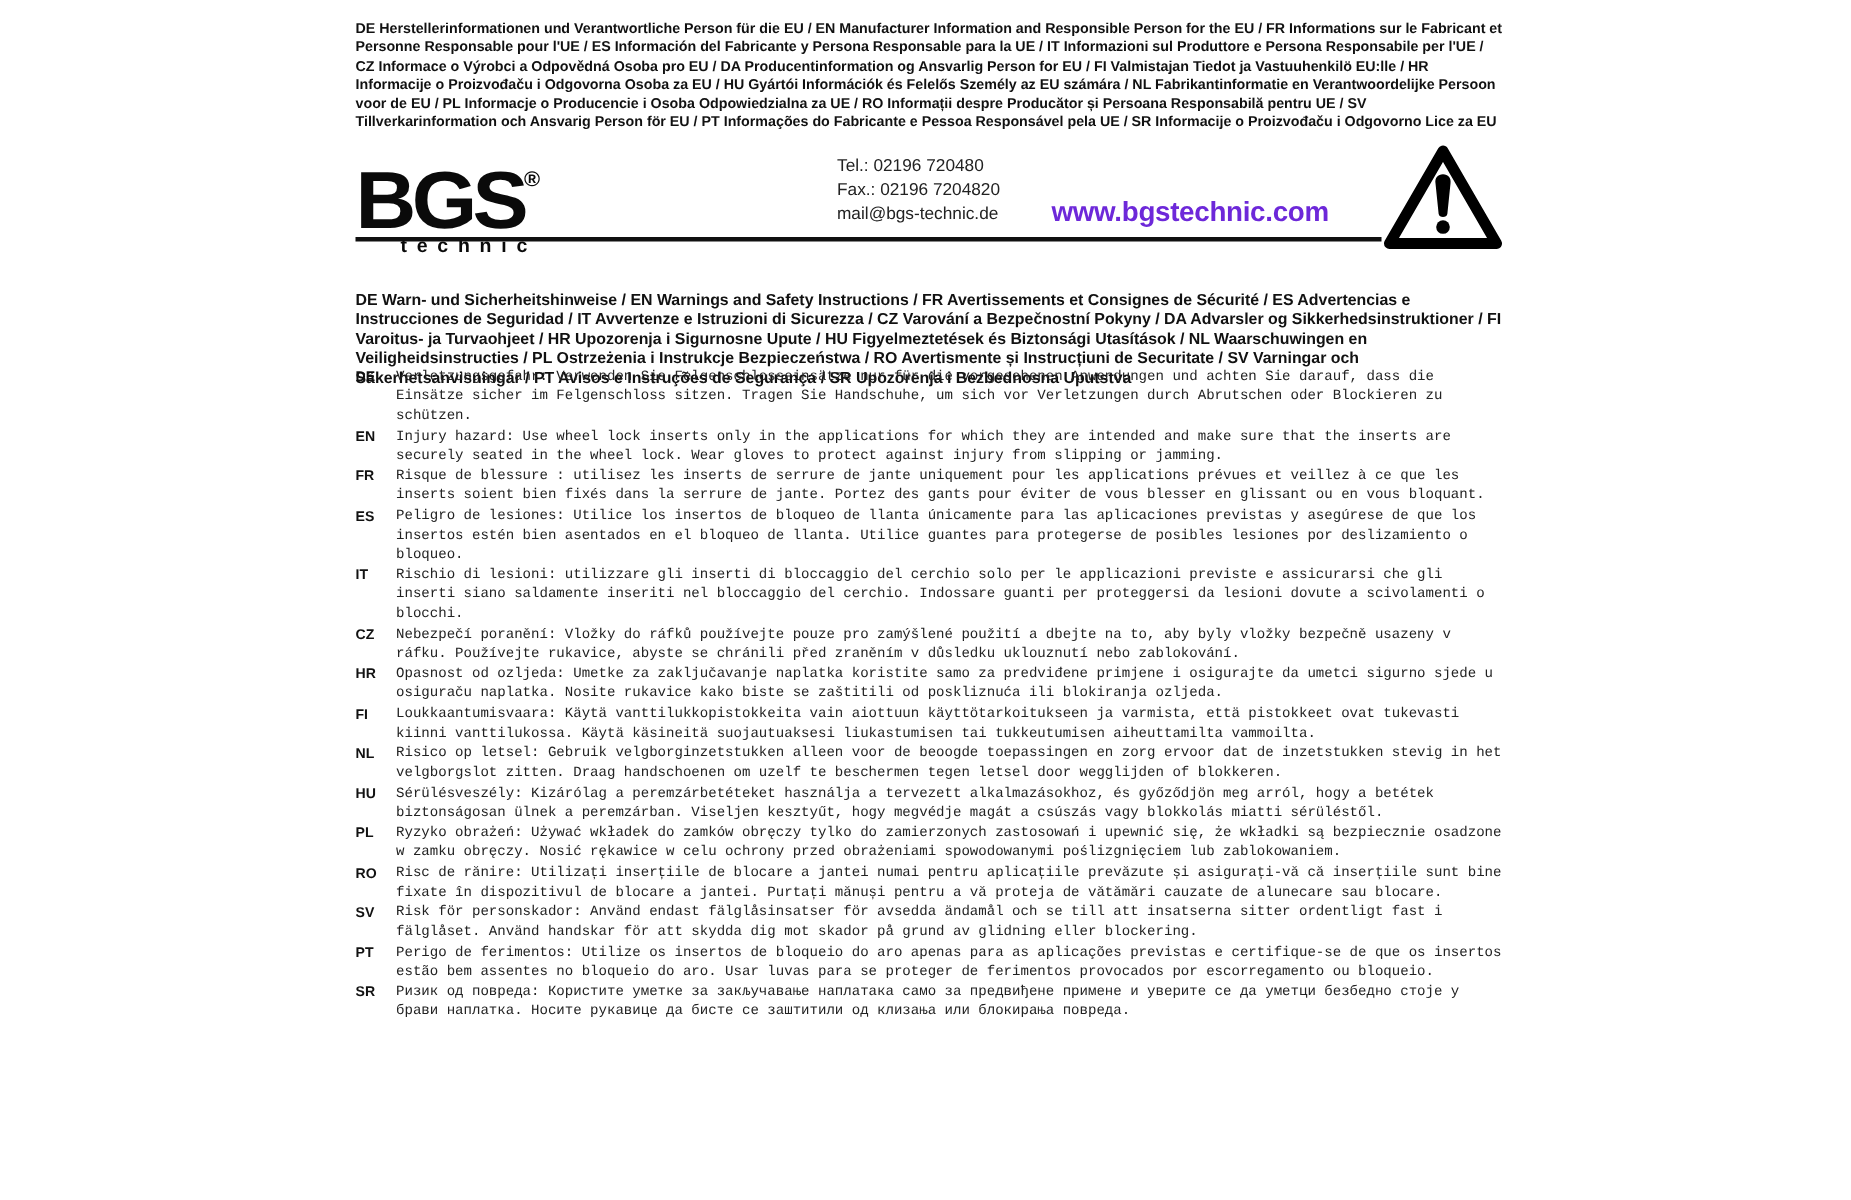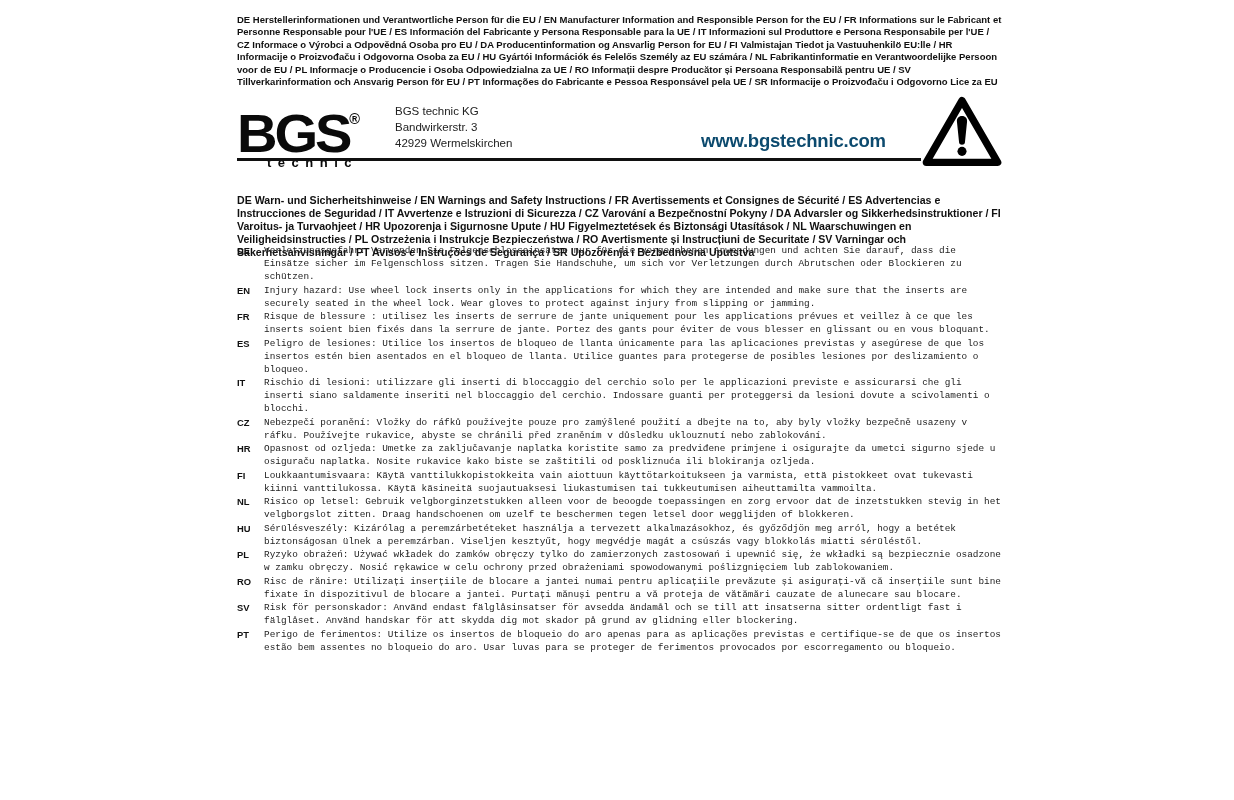--- a/index.html
+++ b/index.html
@@ -18,21 +18,21 @@
   }
   .logo-main .reg { font-size:14px; letter-spacing:0; vertical-align:28px; }
   .logo-sub {
     font-size:13px; font-weight:bold; letter-spacing:6.5px; color:#0a0a0a;
     margin-top:-3px; padding-left:30px; white-space:nowrap;
   }
   .addr { position:absolute; left:395px; top:103px; font-size:11.5px; line-height:16px; color:#222; }
   .contact { position:absolute; left:558px; top:103px; font-size:11.5px; line-height:16px; color:#222; }
   .website {
     position:absolute; left:701px; top:130px; font-size:18.5px; font-weight:bold;
-    letter-spacing:-0.2px; color:#0c4a6e; white-space:nowrap;
+    letter-spacing:-0.2px; color:#6d28d9; white-space:nowrap;
   }
   .triangle { position:absolute; left:921px; top:95px; width:82px; height:73px; }
   .rule { position:absolute; left:237px; top:158px; width:684px; height:3px; background:#101010; }
   .safety-header {
     position:absolute; left:237px; top:194px; width:767px; margin:0;
     font-size:10.6px; font-weight:bold; line-height:13px; color:#111;
   }
   .warnings {
     position:absolute; left:237px; top:244px; width:768px;
     font-size:9.4px; line-height:13px; color:#222;
@@ -46,26 +46,26 @@
 
 <div class="page">
 
   <p class="mfr-header">DE Herstellerinformationen und Verantwortliche Person für die EU  /  EN Manufacturer Information and Responsible Person for the EU  /  FR Informations sur le Fabricant et Personne Responsable pour l'UE  /  ES Información del Fabricante y Persona Responsable para la UE  /  IT Informazioni sul Produttore e Persona Responsabile per l'UE  /  CZ Informace o Výrobci a Odpovědná Osoba pro EU  /  DA Producentinformation og Ansvarlig Person for EU  /  FI Valmistajan Tiedot ja Vastuuhenkilö EU:lle  /  HR Informacije o Proizvođaču i Odgovorna Osoba za EU  /  HU Gyártói Információk és Felelős Személy az EU számára  /  NL Fabrikantinformatie en Verantwoordelijke Persoon voor de EU  /  PL Informacje o Producencie i Osoba Odpowiedzialna za UE  /  RO Informații despre Producător și Persoana Responsabilă pentru UE  /  SV Tillverkarinformation och Ansvarig Person för EU  /  PT Informações do Fabricante e Pessoa Responsável pela UE  /  SR Informacije o Proizvođaču i Odgovorno Lice za EU</p>
 
   <div class="logo">
     <div class="logo-main"><span>BGS</span><span class="reg">®</span></div>
     <div class="logo-sub">technic</div>
   </div>
 
-  <div class="addr">
-    <div>BGS technic KG</div>
-    <div>Bandwirkerstr. 3</div>
-    <div>42929 Wermelskirchen</div>
+
+  <div class="contact">
+    <div>Tel.: 02196 720480</div>
+    <div>Fax.: 02196 7204820</div>
+    <div>mail@bgs-technic.de</div>
   </div>
-
 
   <div class="website">www.bgstechnic.com</div>
 
   <div class="triangle">
     <svg width="82" height="73" viewBox="0 0 100 90" aria-hidden="true">
       <path d="M50 7 L94 83 L6 83 Z" fill="none" stroke="#000000" stroke-width="9" stroke-linejoin="round"></path>
       <path d="M50 26 c -4.2 0 -6.8 3.1 -6.2 7.2 l 2.6 25.4 c 0.35 3.6 6.85 3.6 7.2 0 l 2.6 -25.4 c 0.6 -4.1 -2 -7.2 -6.2 -7.2 z" fill="#000000"></path>
       <circle cx="50" cy="69.5" r="5.6" fill="#000000"></circle>
     </svg>
   </div>
@@ -139,15 +139,19 @@
   <div class="w-row">
     <span class="w-code">SV</span>
     <span class="w-text">Risk för personskador: Använd endast fälglåsinsatser för avsedda ändamål och se till att insatserna sitter ordentligt fast i fälglåset. Använd handskar för att skydda dig mot skador på grund av glidning eller blockering.</span>
   </div>
 
   <div class="w-row">
     <span class="w-code">PT</span>
     <span class="w-text">Perigo de ferimentos: Utilize os insertos de bloqueio do aro apenas para as aplicações previstas e certifique-se de que os insertos estão bem assentes no bloqueio do aro. Usar luvas para se proteger de ferimentos provocados por escorregamento ou bloqueio.</span>
   </div>
 
+  <div class="w-row">
+    <span class="w-code">SR</span>
+    <span class="w-text">Ризик од повреда: Користите уметке за закључавање наплатака само за предвиђене примене и уверите се да уметци безбедно стоје у брави наплатка. Носите рукавице да бисте се заштитили од клизања или блокирања повреда.</span>
+  </div>
 </div>
 
 </div>
 
 </body></html>

